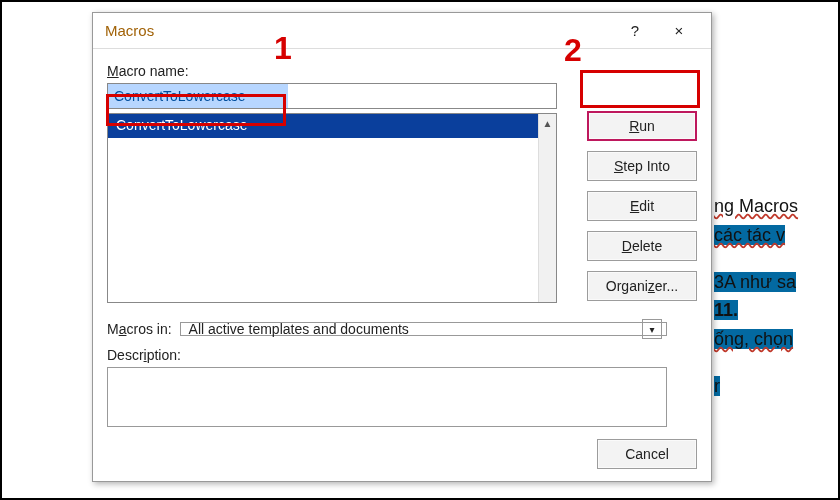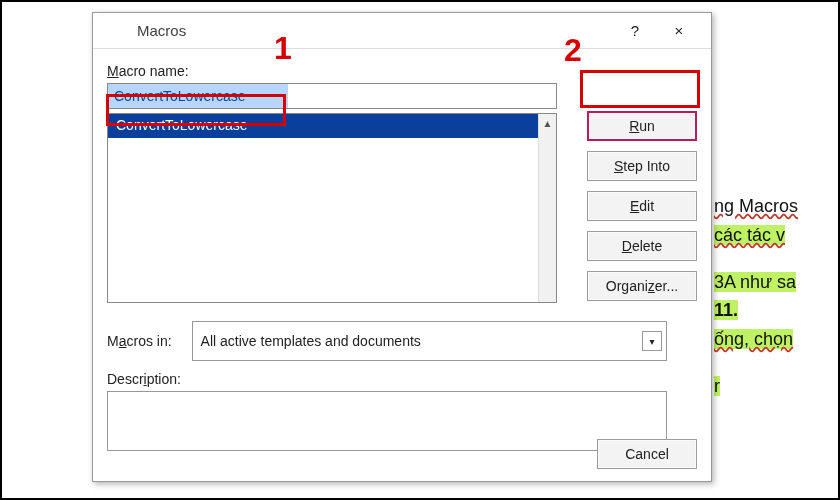--- a/index.html
+++ b/index.html
@@ -15,41 +15,41 @@
   
   .bgdoc {
     position: absolute;
     right: 4px;
     top: 190px;
     width: 120px;
     font-size: 18px;
     color: #111;
     line-height: 1.6;
   }
-  .bgdoc .hl { background: #bef264; }
+  .bgdoc .hl { background: #0369a1; }
   .bgdoc .ul { text-decoration: underline; text-decoration-color: #c0392b; text-decoration-style: wavy; }
 
   .dialog {
     position: absolute;
     left: 90px;
     top: 10px;
     width: 620px;
     height: 470px;
     background: #fff;
     border: 1px solid #999;
     box-shadow: 2px 2px 6px rgba(0,0,0,.3);
   }
   .titlebar {
     height: 36px;
     display: flex;
     align-items: center;
     padding: 0 10px 0 12px;
     border-bottom: 1px solid #ddd;
   }
-  .titlebar .title { flex: 1; font-size: 15px; color: #404040; margin-left: 32px; }
+  .titlebar .title { flex: 1; font-size: 15px; color: #a16207; }
   .titlebar .tbtn {
     width: 44px; height: 30px;
     display: flex; align-items: center; justify-content: center;
     font-size: 15px; color: #222;
   }
   .body {
     padding: 10px 14px 4px 14px;
     position: relative;
     height: calc(100% - 36px);
   }
@@ -102,23 +102,23 @@
     height: 30px;
     border: 1px solid #9c9c9c;
     background: #f3f3f3;
     font-size: 14px;
     color: #222;
     display: flex; align-items: center; justify-content: center;
     box-shadow: 0 0 0 1px rgba(255,255,255,.6) inset;
   }
   .winbtn.primary { border: 2px solid #be185d; }
 
-  .row { display:flex; align-items:center; gap:20px; margin-top:12px; }
+  .row { display:flex; align-items:center; gap:8px; margin-top:12px; }
   .combo {
-    flex:1; height:40px; border:1px solid #999; background:#fff;
+    flex:1; height:14px; border:1px solid #999; background:#fff;
     display:flex; align-items:center; justify-content:space-between;
     padding: 0 4px 0 8px; font-size:14px; color:#222;
   }
   .combo .chev { width:20px; height:20px; border:1px solid #999; display:flex; align-items:center; justify-content:center; font-size:10px; }
 
   .desc {
     width: 560px; height: 60px; border:1px solid #999; margin-top:4px; background:#fff;
   }
 
   .footer {

